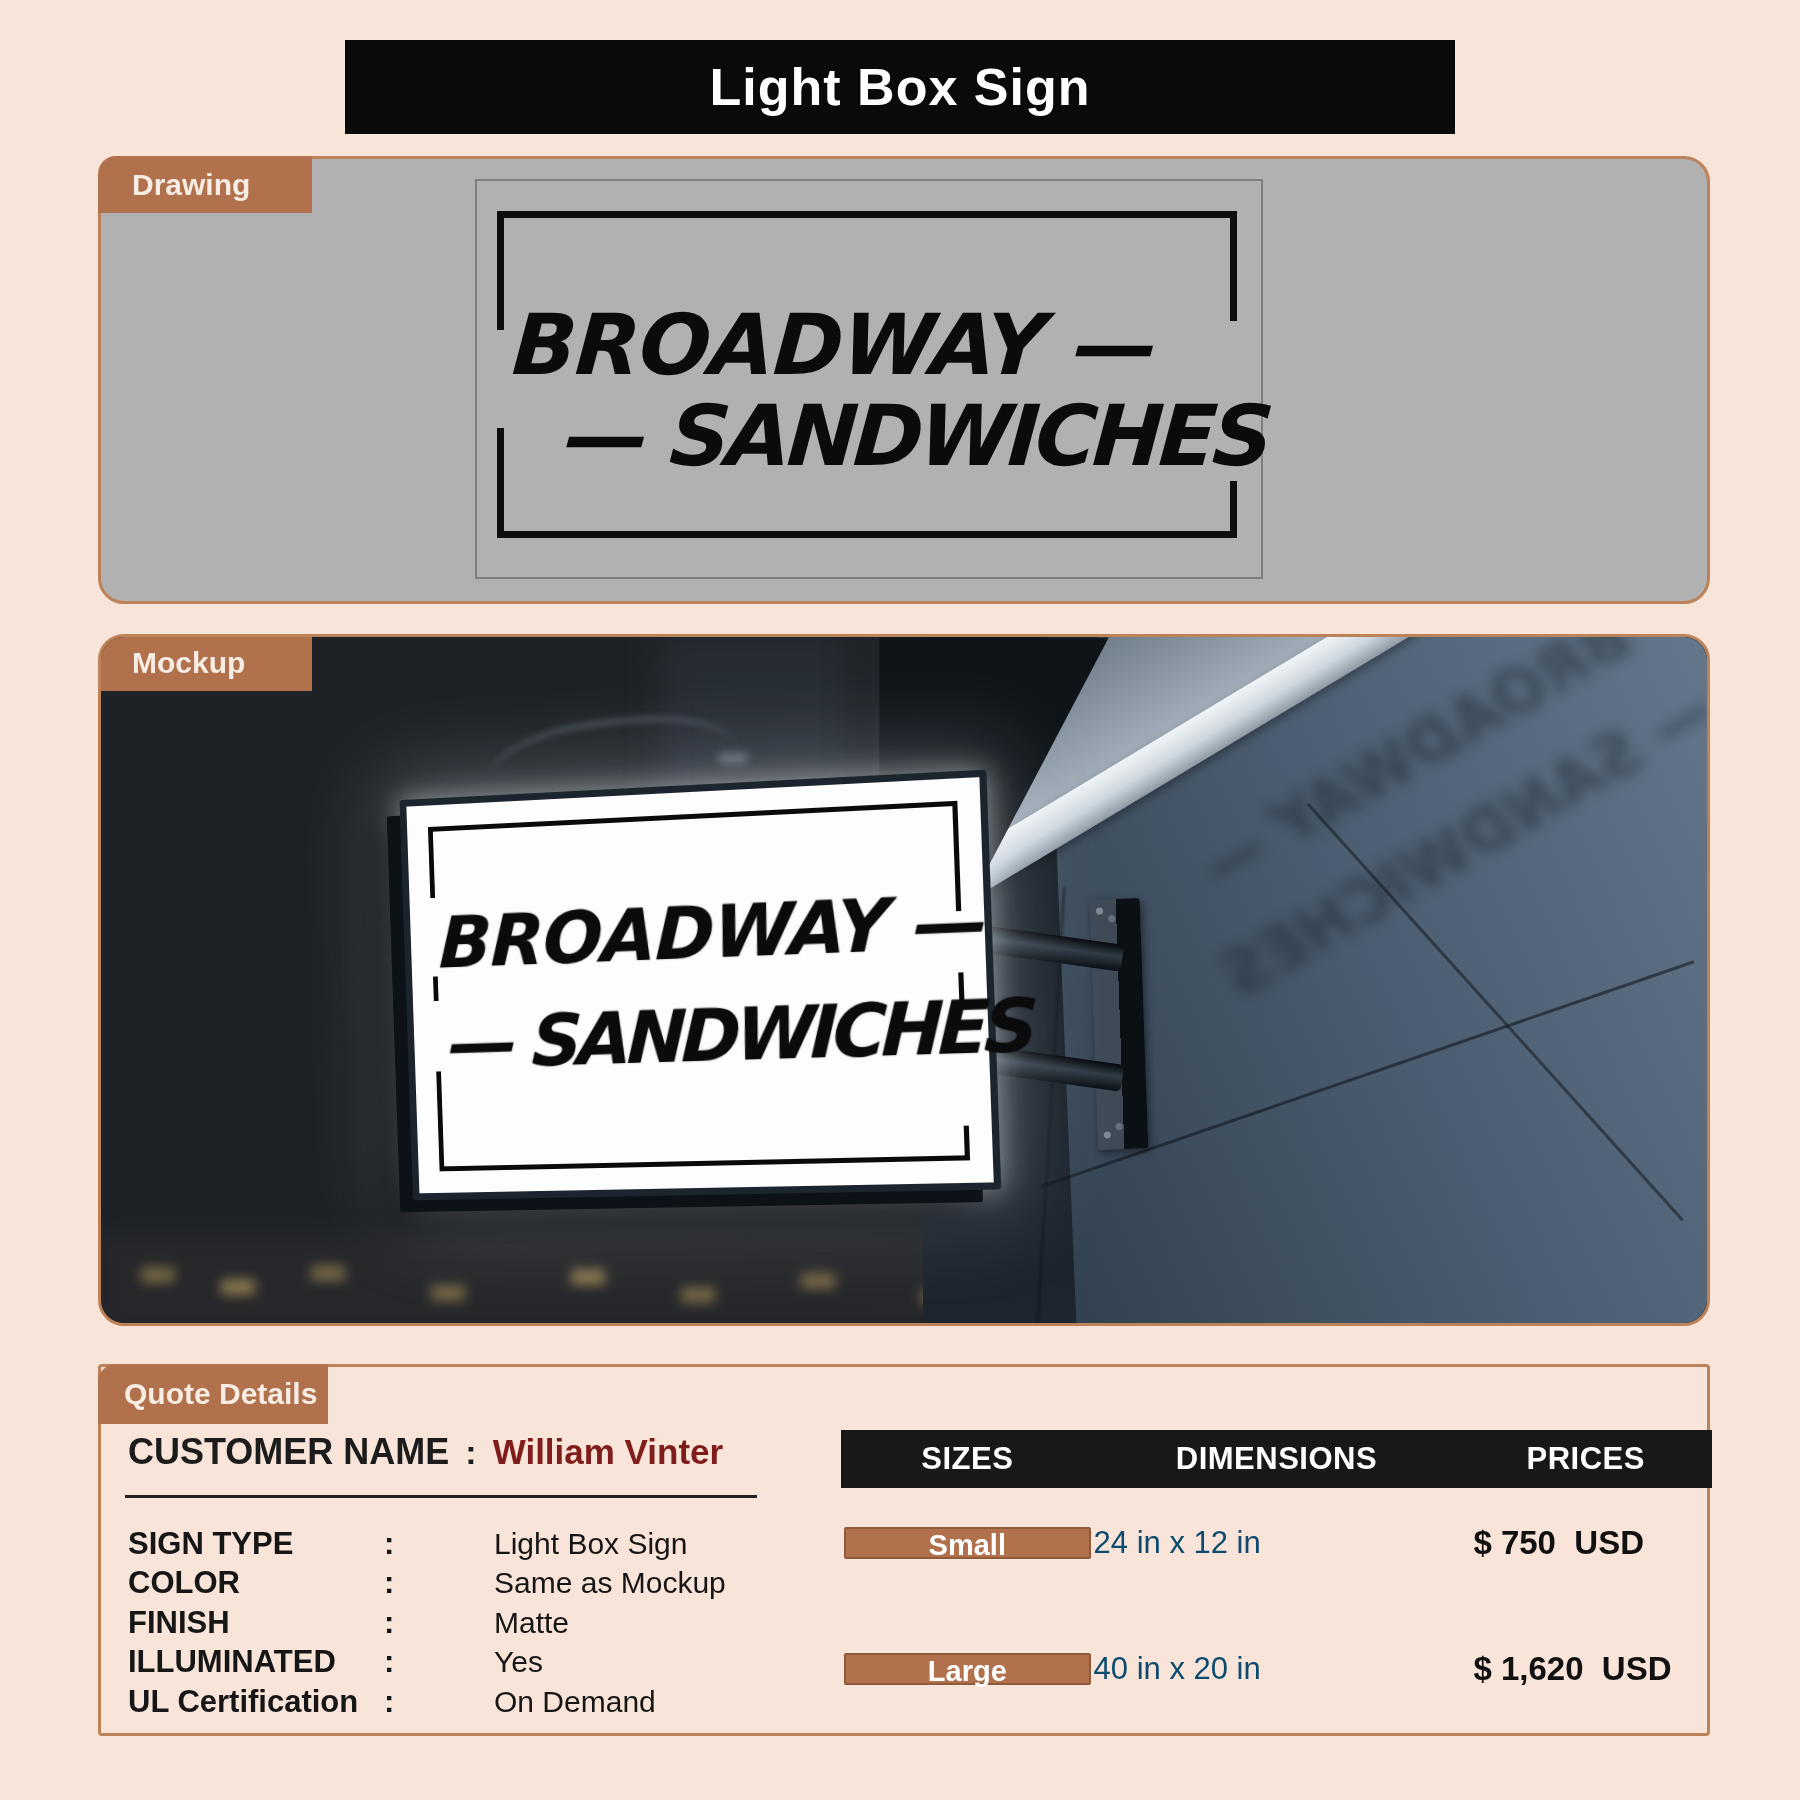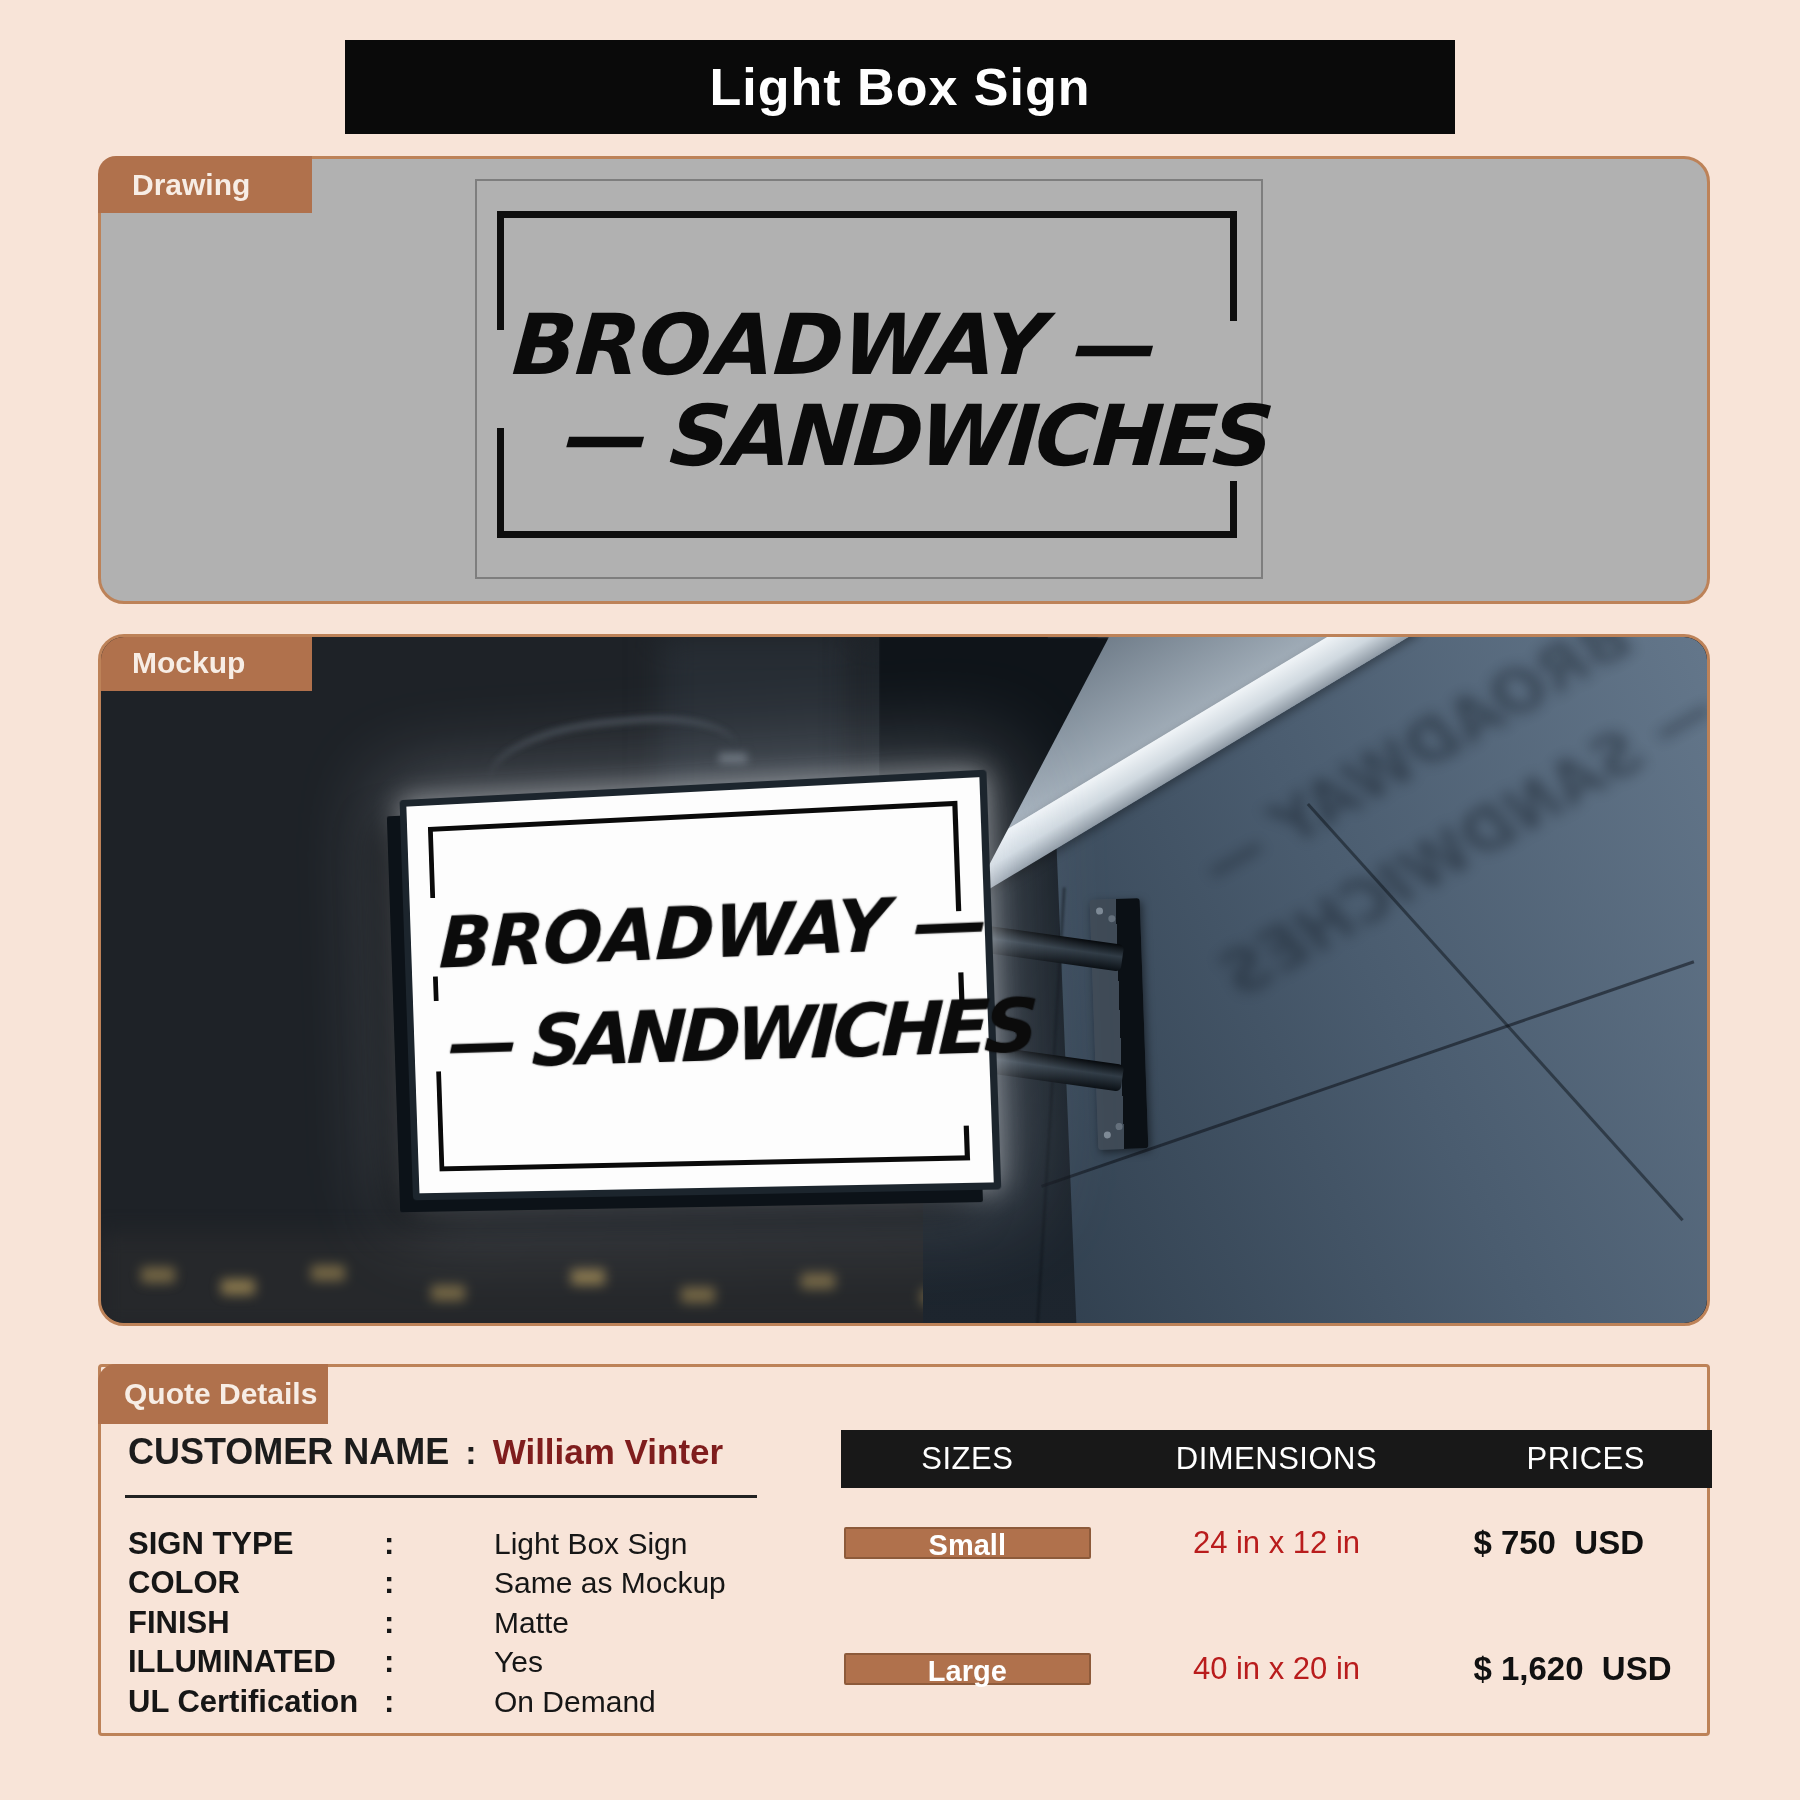--- a/index.html
+++ b/index.html
@@ -137,29 +137,29 @@
   .fields { position:absolute; left:27px; top:157px; display:grid; grid-template-columns:256px 110px auto; grid-auto-rows:39.5px; align-items:center; }
   .f-label { font-size:31px; font-weight:700; color:#161616; }
   .f-colon { font-size:31px; font-weight:700; color:#161616; }
   .f-value { font-size:30px; color:#161616; }
 
   .price-table { position:absolute; left:740px; top:63px; width:871px; height:290px; }
   .t-header {
     position:absolute; left:0; top:0; width:100%; height:58px; background:#181818;
     display:grid; grid-template-columns:29% 42% 29%; align-items:center;
   }
-  .t-header span { color:#ffffff; font-size:31px; font-weight:400; text-align:center; letter-spacing:.5px; }
+  .t-header span { color:#ffffff; font-size:31px; font-weight:700; text-align:center; letter-spacing:.5px; }
   .t-row { position:absolute; left:0; width:100%; height:47px; display:grid; grid-template-columns:29% 42% 29%; align-items:center; }
   .row-0 { top:89px; } .row-1 { top:152px; } .row-2 { top:215px; }
   .size-chip {
     margin:0 3px; height:32px; background:#b0714c; border:2px solid #8d5a3a; border-radius:2px;
     display:flex; justify-content:center;
   }
   .size-chip span { color:#ffffff; font-size:29px; font-weight:700; }
-  .t-dim { text-align:center; font-size:31px; color:#b91c1c; }
+  .t-dim { font-size:31px; color:#0c4a6e; }
   .t-price { padding-left:14px; font-size:33px; font-weight:700; color:#111; white-space:pre; }
 </style>
 </head>
 <body>
 
 <div class="page">
 
   <div class="title-bar">
     <span>Light Box Sign</span>
   </div>

